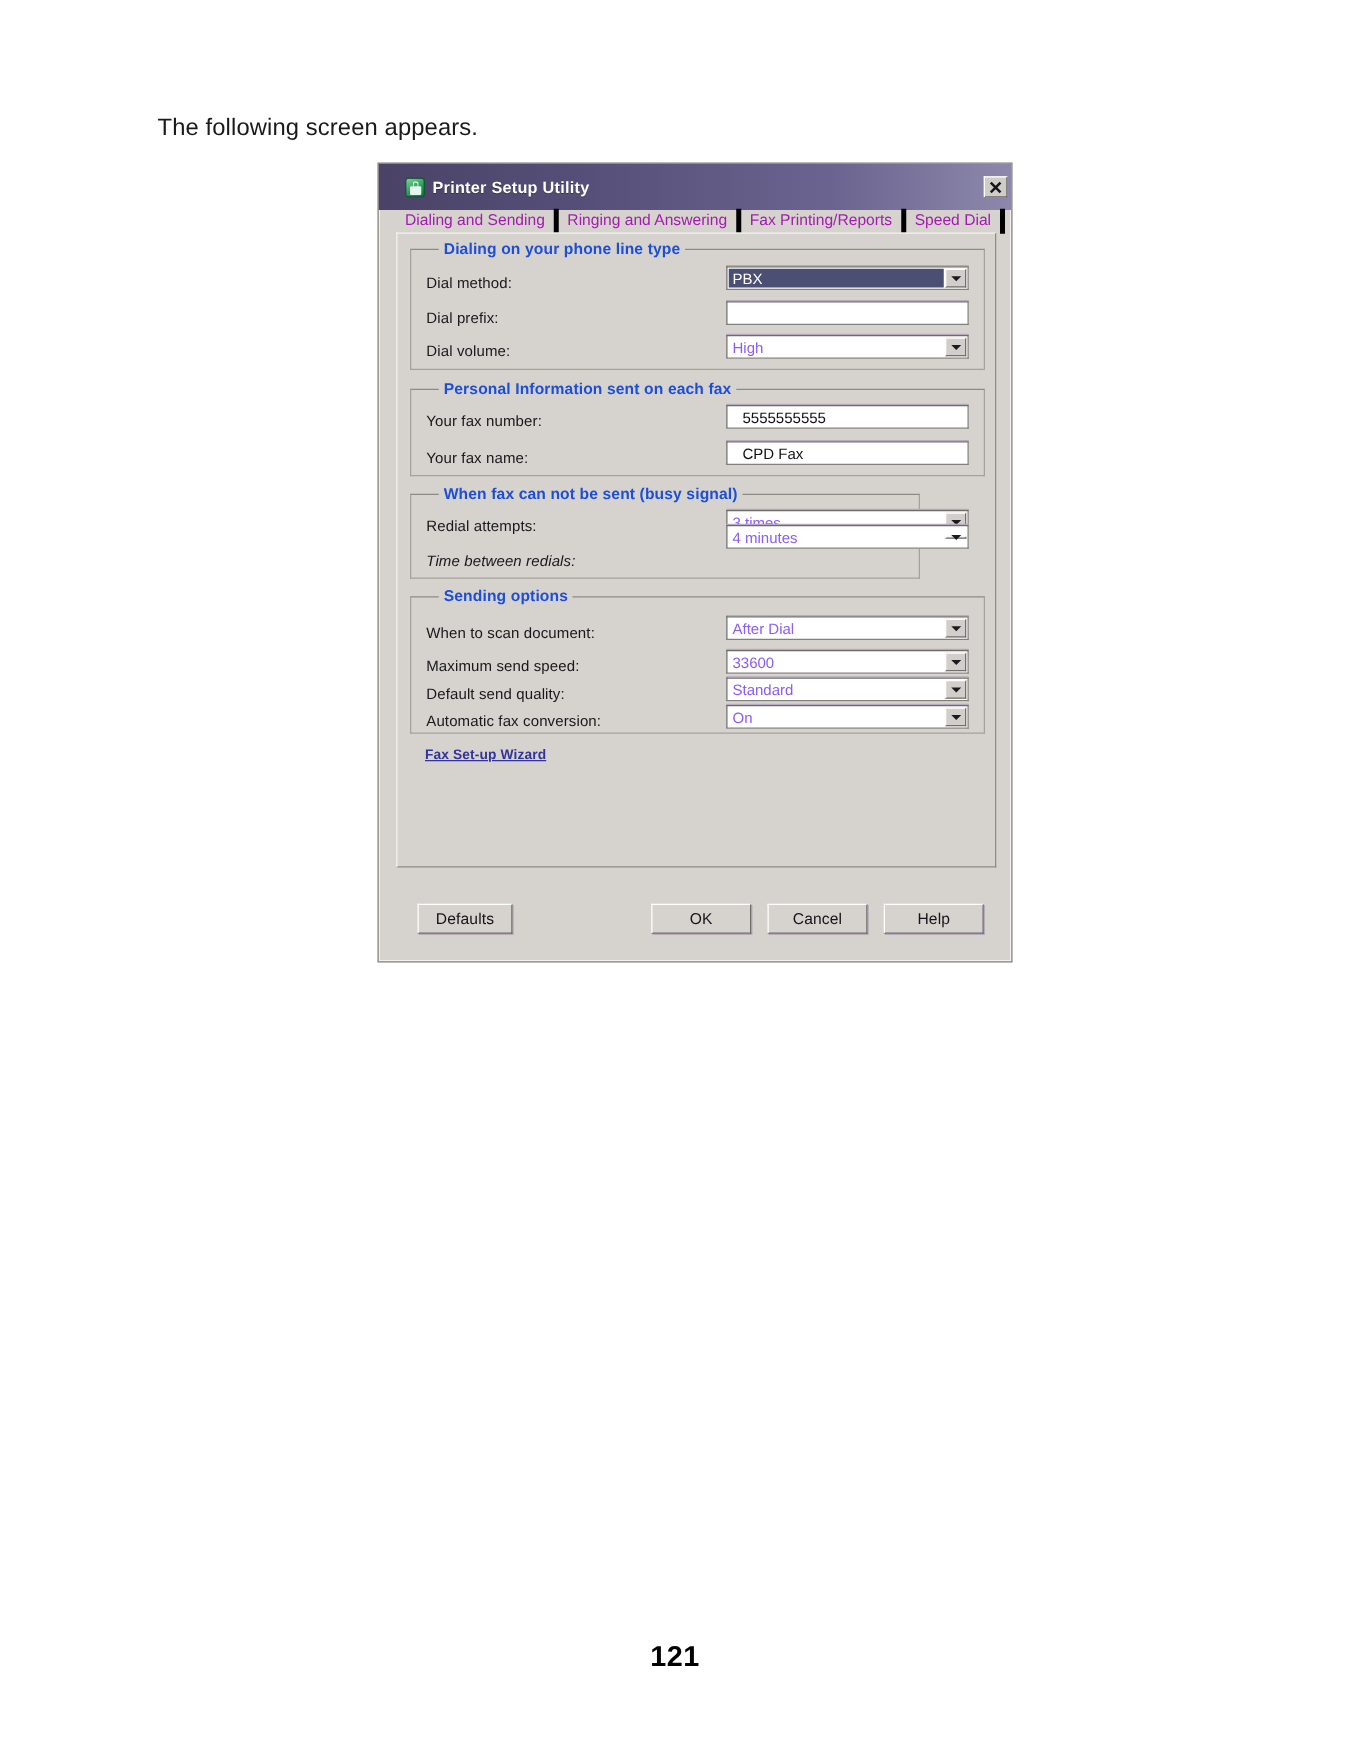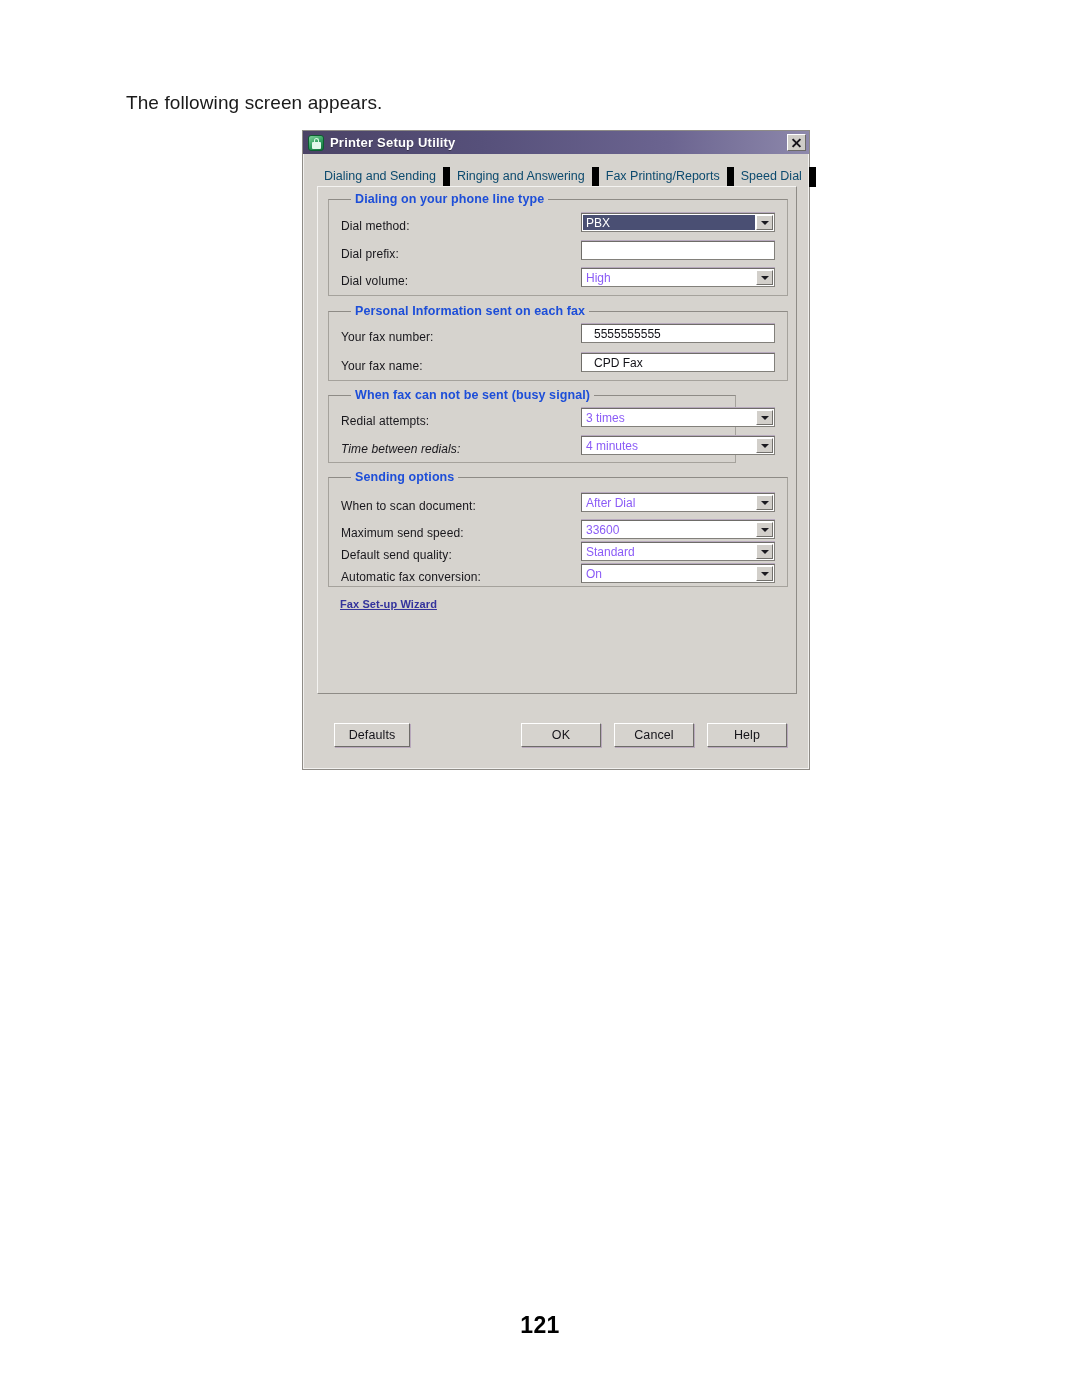--- a/index.html
+++ b/index.html
@@ -48,25 +48,25 @@
     width: 508px;
     height: 640px;
     background: #d6d3ce;
     border: 1px solid #8e8b86;
     box-shadow: 0 0 0 1px #f2f1ef inset;
     box-sizing: border-box;
     font-size: 11px;
   }
 
   .titlebar {
-    height: 23px;
+    height: 37px;
     background: linear-gradient(to right, #4b4366 0%, #56507a 35%, #6b6490 72%, #8d88ab 100%);
     display: flex;
     align-items: center;
-    padding: 0 3px 0 5px;
+    padding: 0 3px 0 21px;
     box-sizing: border-box;
     position: relative;
   }
   .title-icon {
     width: 16px;
     height: 16px;
     border-radius: 3px;
     background: linear-gradient(150deg, #7fd39b 0%, #2e9c5c 55%, #15703c 100%);
     border: 1px solid #0d5c30;
     box-sizing: border-box;
@@ -135,24 +135,24 @@
     position: absolute;
     left: 14px;
     top: 34px;
     width: 478px;
     height: 22px;
     display: flex;
     align-items: flex-end;
   }
   .tab {
     font-size: 12.5px;
-    color: #0c4a6e;
+    color: #a21caf;
     padding: 2px 7px 3px 7px;
     white-space: nowrap;
-    border-right: 7px solid #000000;
+    border-right: 4px solid #000000;
     line-height: 15px;
     cursor: default;
     background: transparent;
   }
   .tab.active { font-weight: normal; }
 
   
   .tabpage {
     position: absolute;
     left: 14px;
@@ -359,21 +359,21 @@
     <div class="groupbox" style="left:10px; top:208px; width:408px; height:68px;">
       <div class="group-legend">When fax can not be sent (busy signal)</div>
 
       <div class="field-label" style="left:12px; top:18px;">Redial attempts:</div>
       <div class="combo" style="left:252px; top:12px; width:194px;">
         <div class="combo-value">3 times</div>
         <div class="combo-arrow"></div>
       </div>
 
       <div class="field-label" style="left:12px; top:46px;font-style:italic;">Time between redials:</div>
-      <div class="combo" style="left:252px; top:40px; width:194px;">
+      <div class="combo" style="left:252px; top:24px; width:194px;align-items:center;">
         <div class="combo-value">4 minutes</div>
         <div class="combo-arrow"></div>
       </div>
     </div>
 
     <div class="groupbox" style="left:10px; top:290px; width:460px; height:110px;">
       <div class="group-legend">Sending options</div>
 
       <div class="field-label" style="left:12px; top:21px;">When to scan document:</div>
       <div class="combo" style="left:252px; top:15px; width:194px;">

